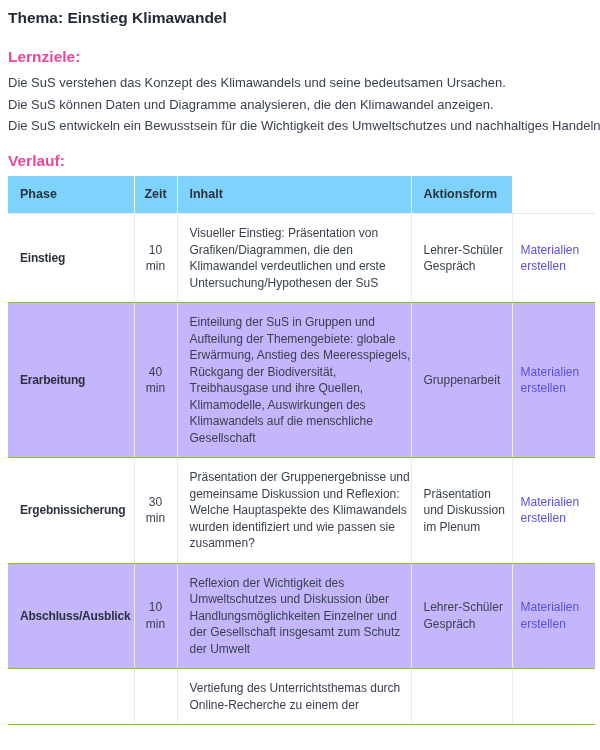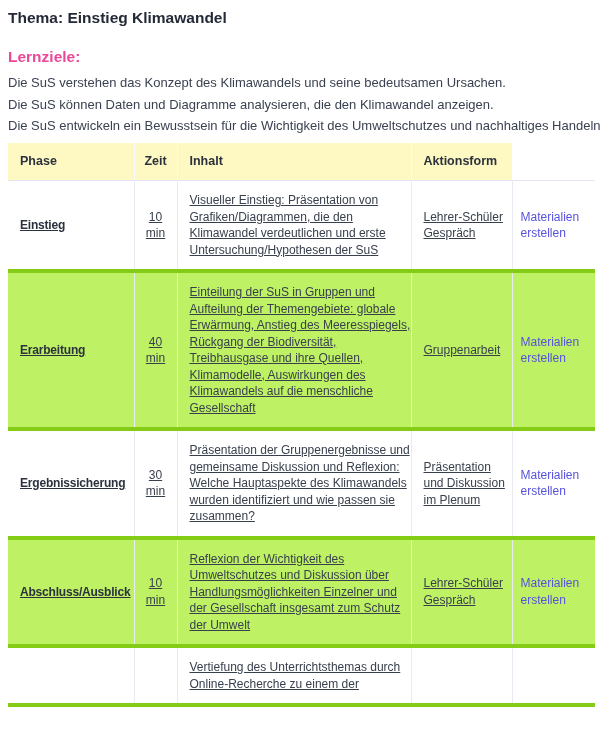--- a/index.html
+++ b/index.html
@@ -46,46 +46,45 @@
     width: 587px;
     margin-top: 6px;
   }
   col.c-phase { width: 126px; }
   col.c-zeit { width: 43px; }
   col.c-inhalt { width: 234px; }
   col.c-aktion { width: 101px; }
   col.c-mat { width: 83px; }
 
   th {
-    background: #fef9c3;
+    background: #7dd3fc;
     font-weight: 700;
     font-size: 12.5px;
     color: #2b313d;
     text-align: left;
     padding: 0 2px 0 12px;
     height: 38px;
     vertical-align: middle;
     border-bottom: 1px solid #e4e6ef;
   }
   th + th { border-left: 1px solid #fafafe; }
   th.zeit { text-align: center; padding: 0; }
   th.empty { background: #ffffff; border-left: none; }
 
   td {
     vertical-align: middle;
     font-size: 12px;
     line-height: 16.5px;
     color: #39404d;
-    border-bottom: 4px solid #84cc16;
+    border-bottom: 1px solid #84cc16;
     background: #ffffff;
     overflow: hidden;
-    text-decoration: underline;
   }
   td + td { border-left: 1px solid #e9ebf2; }
-  tr.shaded td { background: #bef264; }
+  tr.shaded td { background: #c4b5fd; }
   td.phase {
     font-weight: 700;
     color: #2b313d;
     padding: 11px 2px 11px 12px;
     letter-spacing: -0.2px;
     white-space: nowrap;
   }
   td.zeit { text-align: center; padding: 11px 6px; }
   td.inhalt { padding: 11px 2px 11px 12px; white-space: pre; }
   td.aktionsform { padding: 11px 4px 11px 12px; white-space: pre; }
@@ -107,20 +106,21 @@
   <h1 class="doc-title">Thema: Einstieg Klimawandel</h1>
 
   <h2 class="section-heading lernziele-heading">Lernziele:</h2>
 
   <div class="objectives">
     <div class="objective-line">Die SuS verstehen das Konzept des Klimawandels und seine bedeutsamen Ursachen.</div>
     <div class="objective-line">Die SuS können Daten und Diagramme analysieren, die den Klimawandel anzeigen.</div>
     <div class="objective-line">Die SuS entwickeln ein Bewusstsein für die Wichtigkeit des Umweltschutzes und nachhaltiges Handeln.</div>
   </div>
 
+  <h2 class="section-heading verlauf-heading">Verlauf:</h2>
 
   <table class="verlauf">
     <colgroup>
       <col class="c-phase">
         <col class="c-zeit">
         <col class="c-inhalt">
         <col class="c-aktion">
         <col class="c-mat">
     </colgroup>
     <thead>

